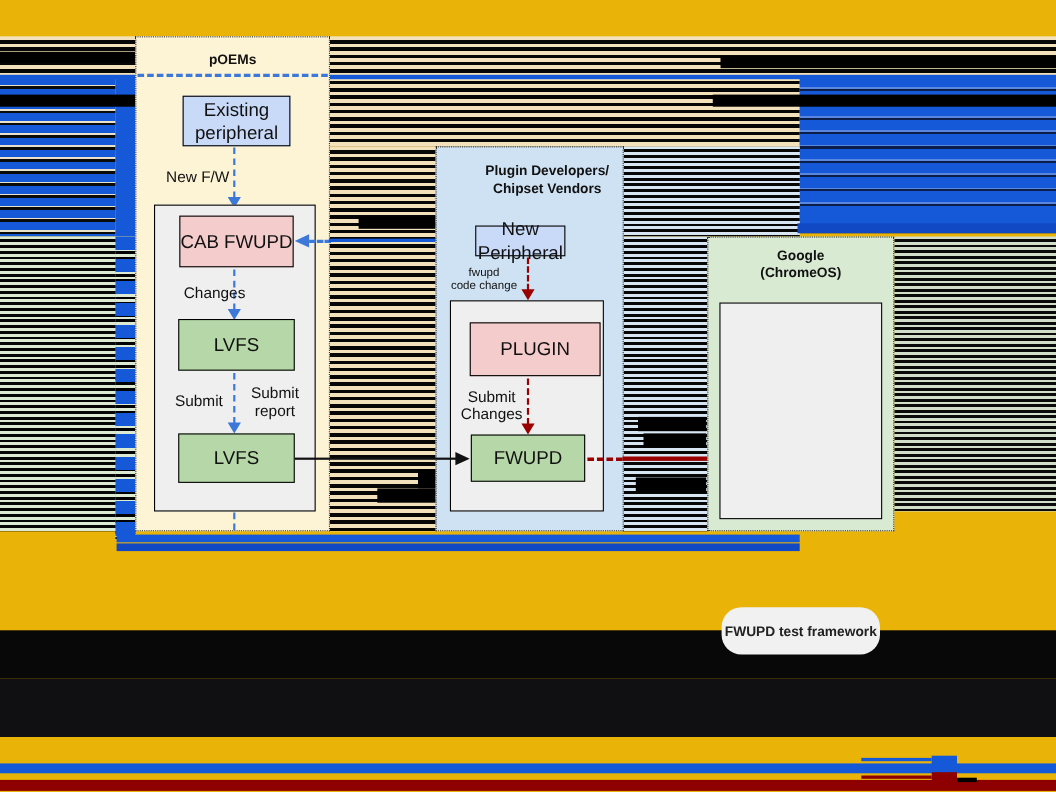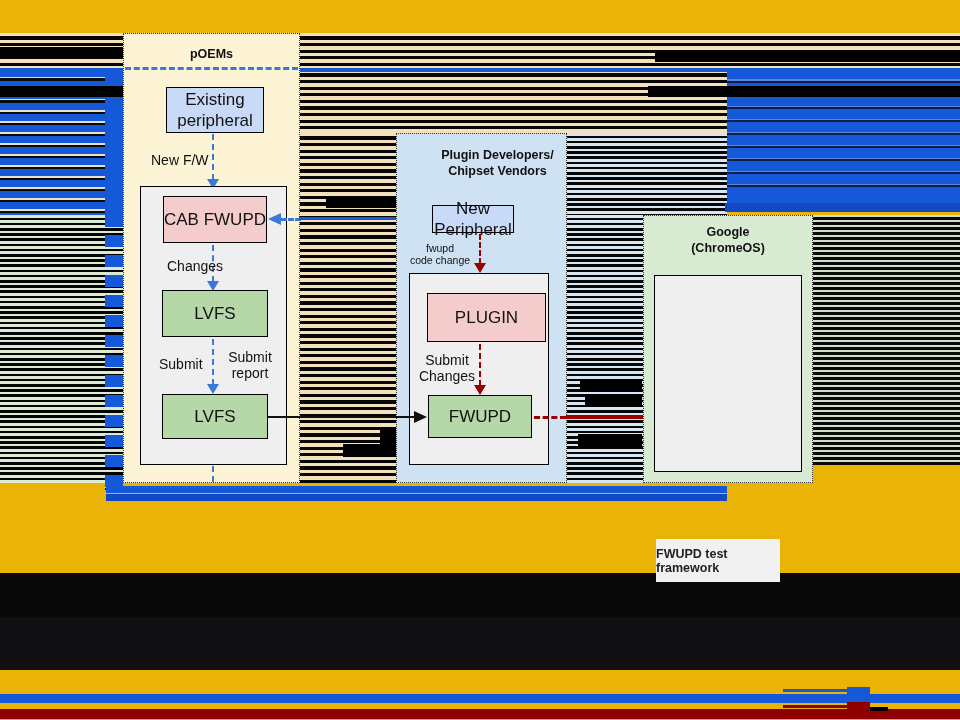--- a/index.html
+++ b/index.html
@@ -157,15 +157,15 @@
   <div class="abs head-right-red" style="left:659px;top:410px;"></div>
 
   <div class="abs lane" style="left:643px;top:215px;width:170px;height:268px;background:#d9ead3;">
     <div class="lane-title" style="top:9px;">Google
 (ChromeOS)</div>
   </div>
 
   <div class="abs inner" style="left:654px;top:275px;width:148px;height:197px;"></div>
 
 
-  <div class="abs footerbox" style="left:656px;top:539px;width:124px;height:43px;">FWUPD test framework</div>
+  <div class="abs footerbox" style="left:656px;top:552px;width:144px;height:43px;border-radius:18px;">FWUPD test framework</div>
 
 </div>
 
 </body></html>

